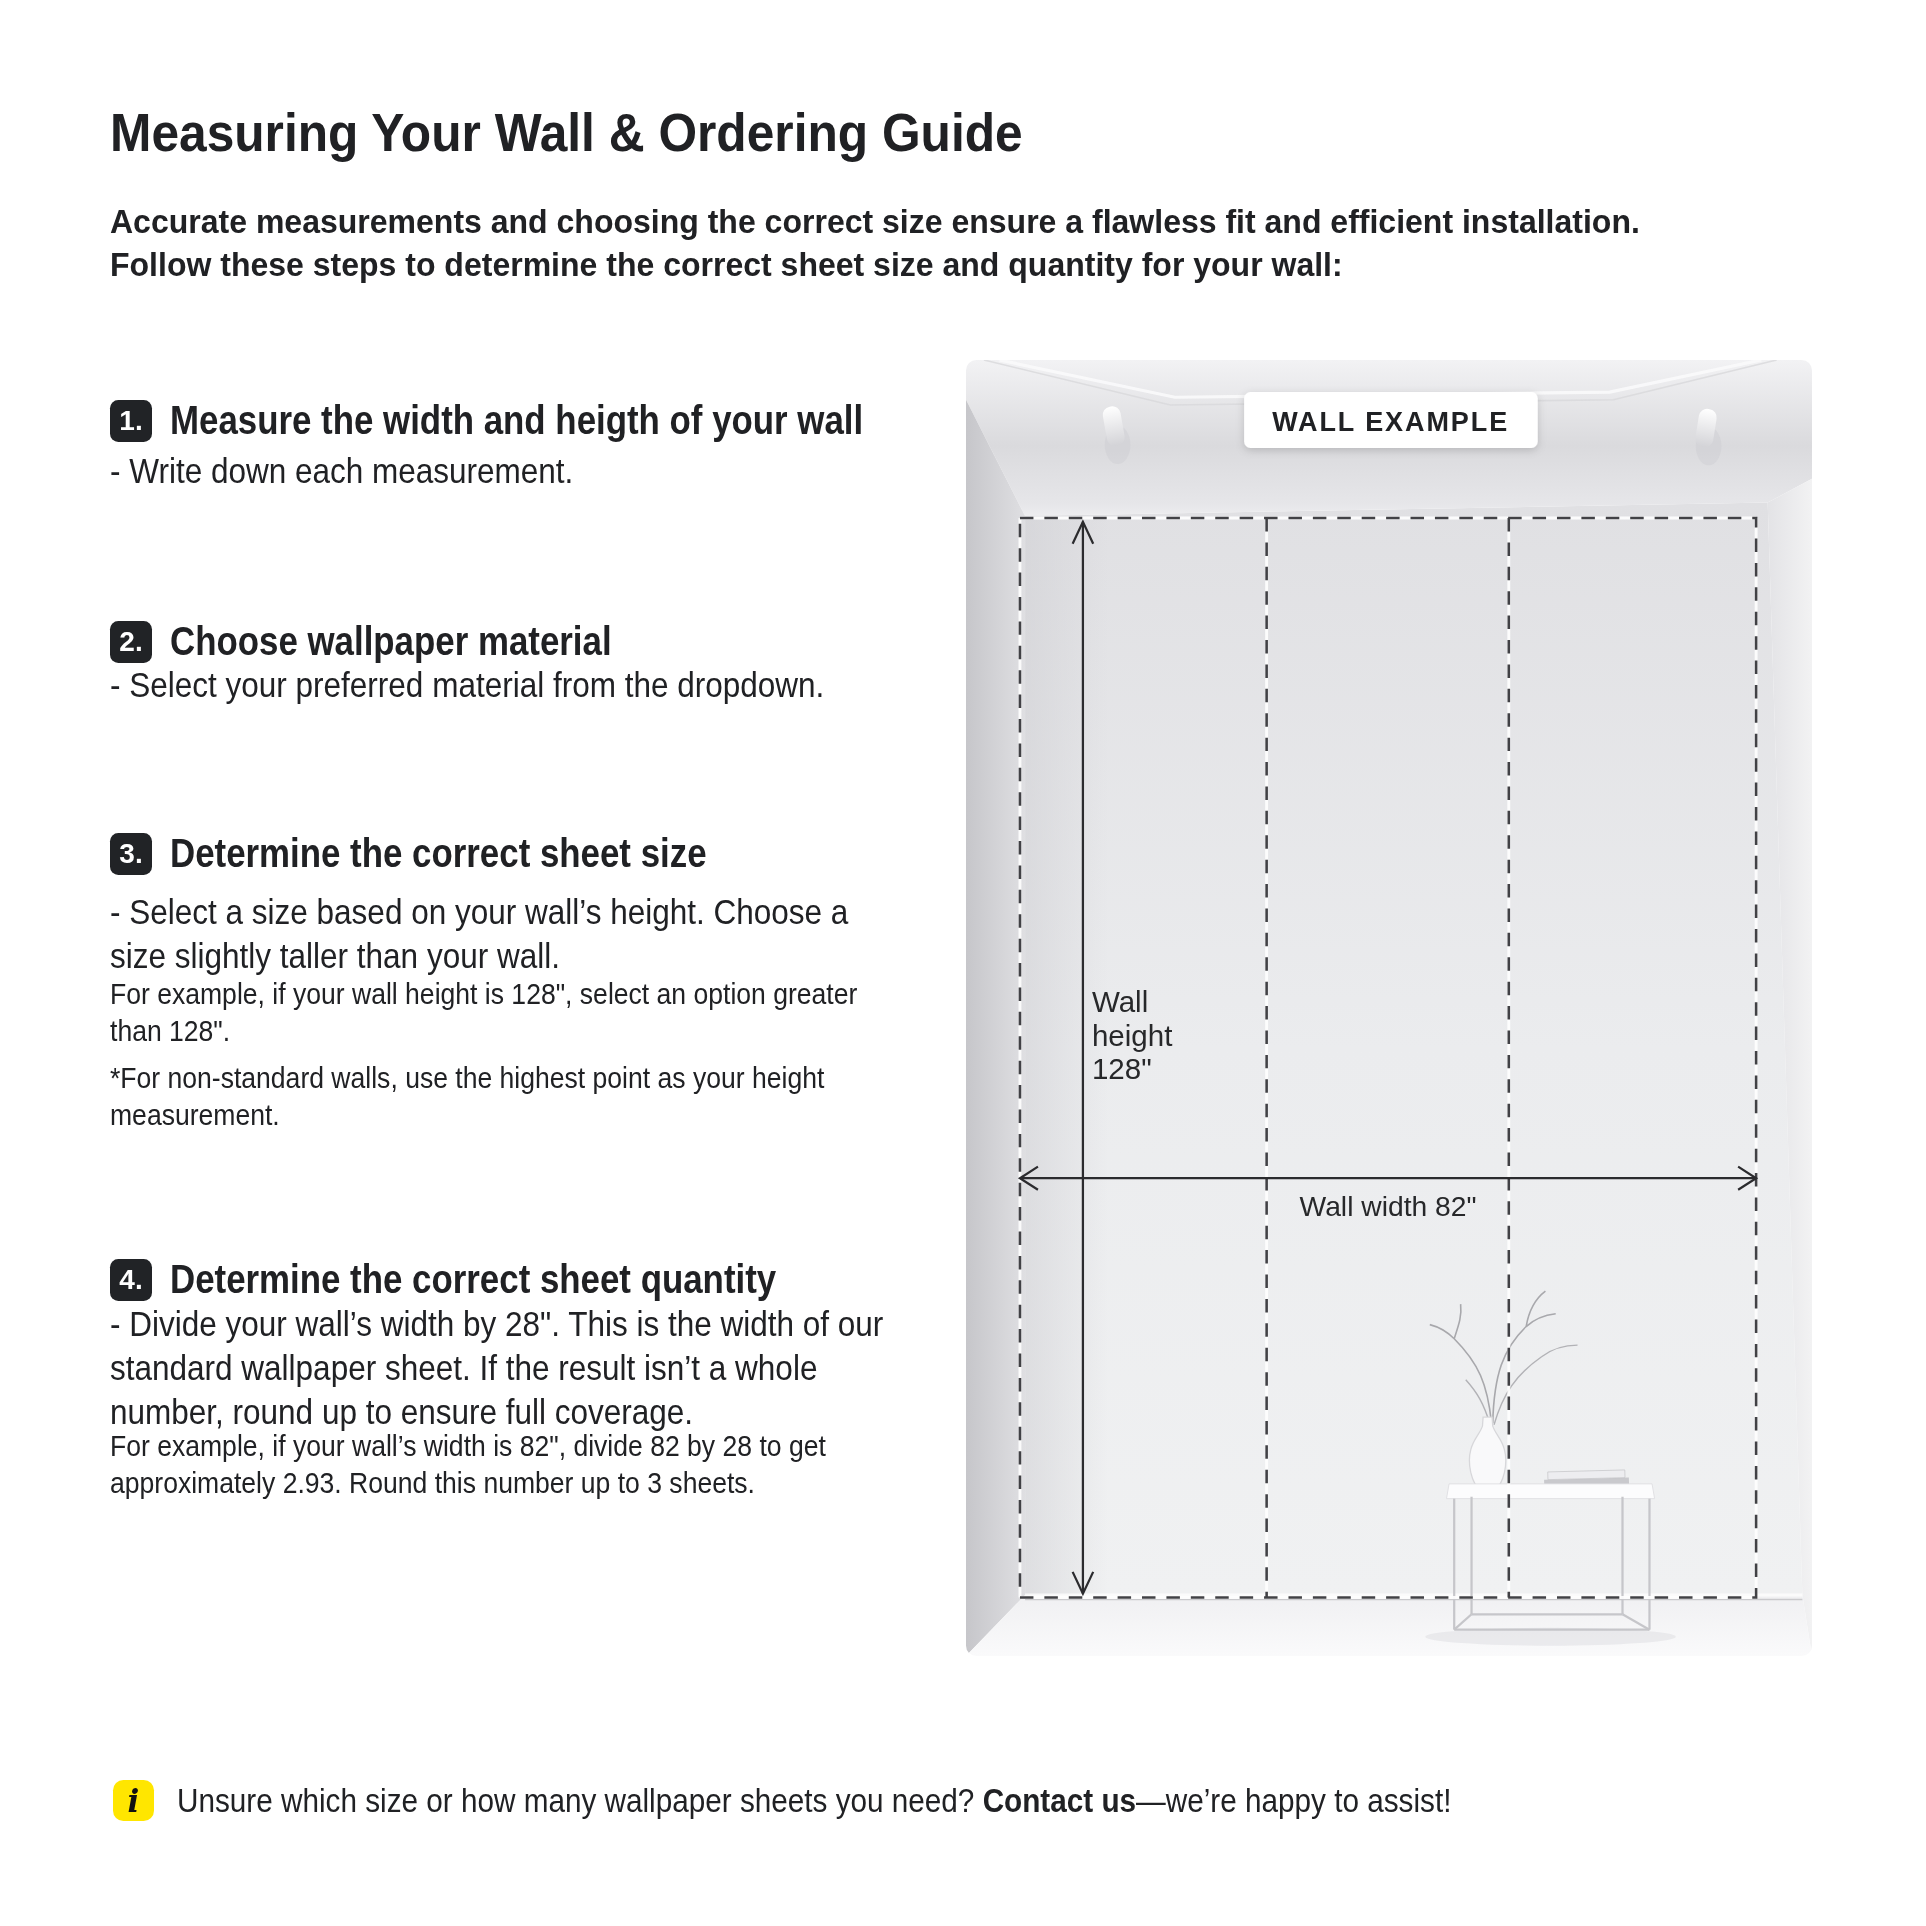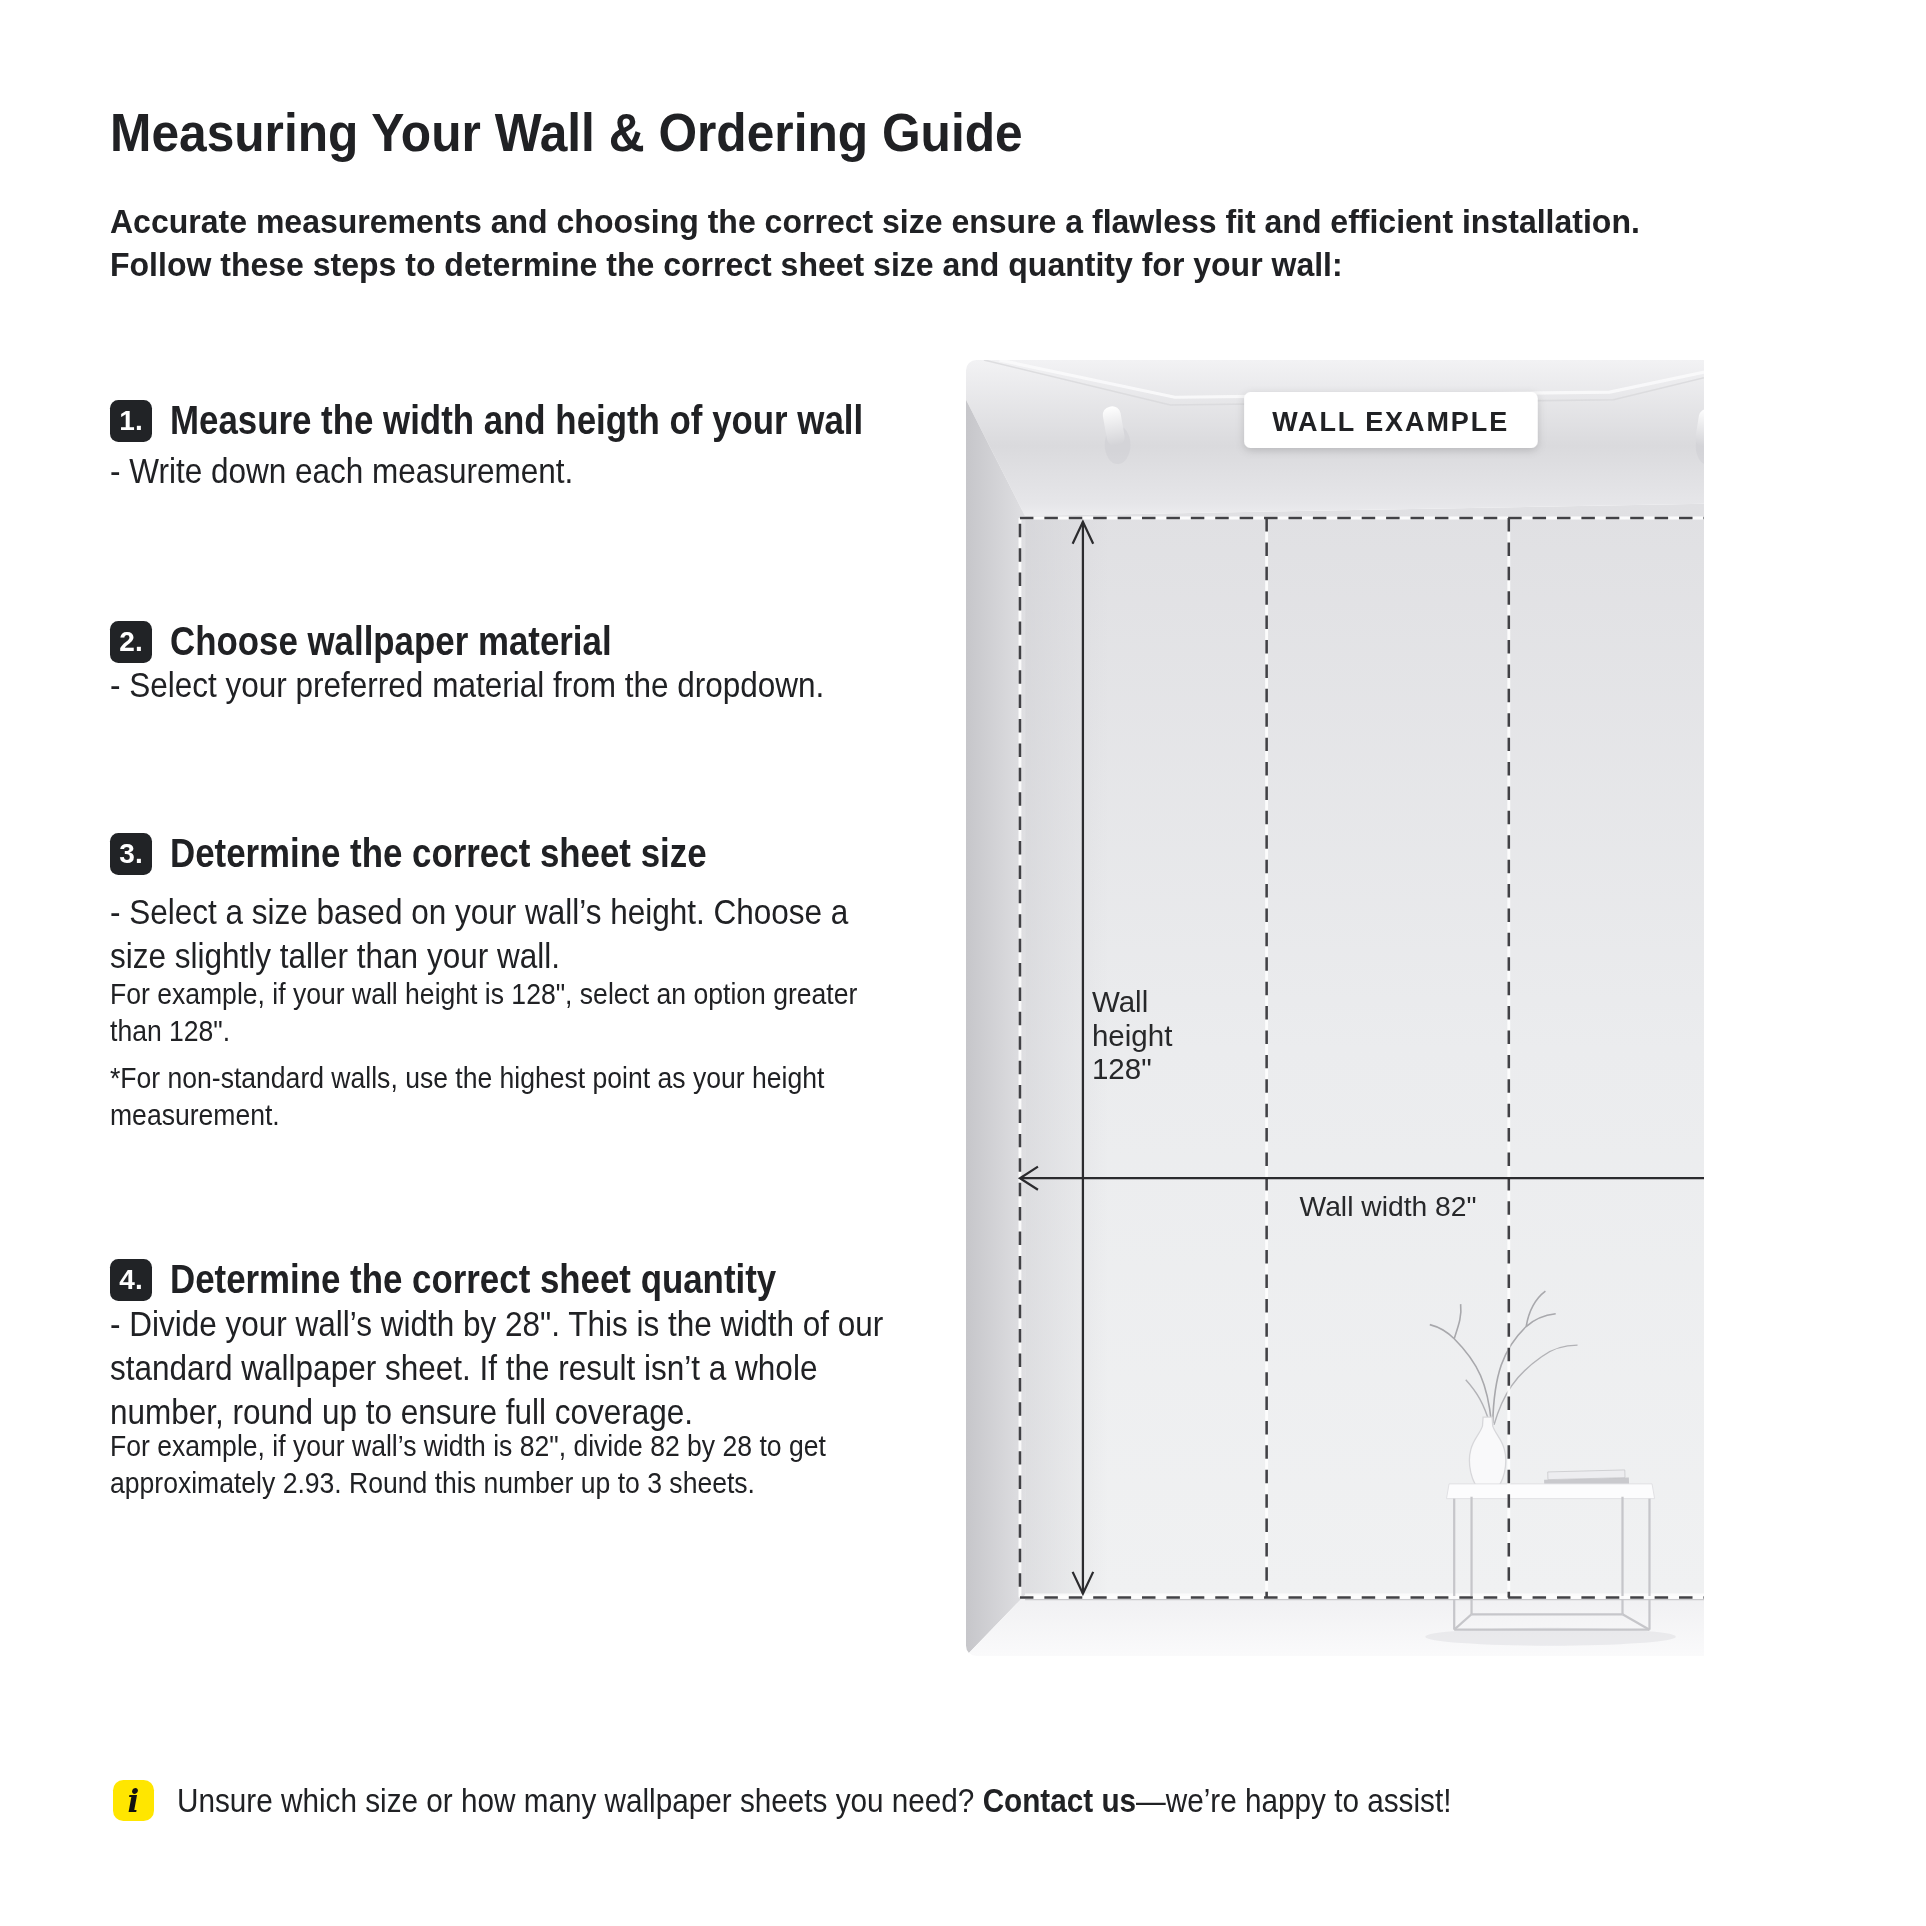--- a/index.html
+++ b/index.html
@@ -1,17 +1,17 @@
 <!DOCTYPE html>
 <html style="font-size:10.3px"><head>
 <meta charset="utf-8">
 <style>
   html,body{margin:0;padding:0;background:#ffffff;}
   body{width:1926px;height:1926px;font-family:"Liberation Sans",sans-serif;color:#202124;}
-  .page{position:relative;width:1704px;height:1926px;background:#ffffff;overflow:hidden;}
+  .page{position:relative;width:1926px;height:1926px;background:#ffffff;overflow:hidden;}
 
   .title{position:absolute;left:110px;top:101px;font-size:54px;font-weight:700;white-space:nowrap;
          transform:scaleX(.92);transform-origin:left center;letter-spacing:0;}
 
   .intro{position:absolute;left:110px;top:200px;font-size:33px;line-height:43px;font-weight:600;
          transform:scaleX(.97);transform-origin:left top;}
   .intro div{white-space:nowrap;}
 
   .step-row{position:absolute;left:110px;display:flex;align-items:center;gap:18px;}
   .badge{width:42px;height:42px;border-radius:8.3px;background:#212326;color:#ffffff;

